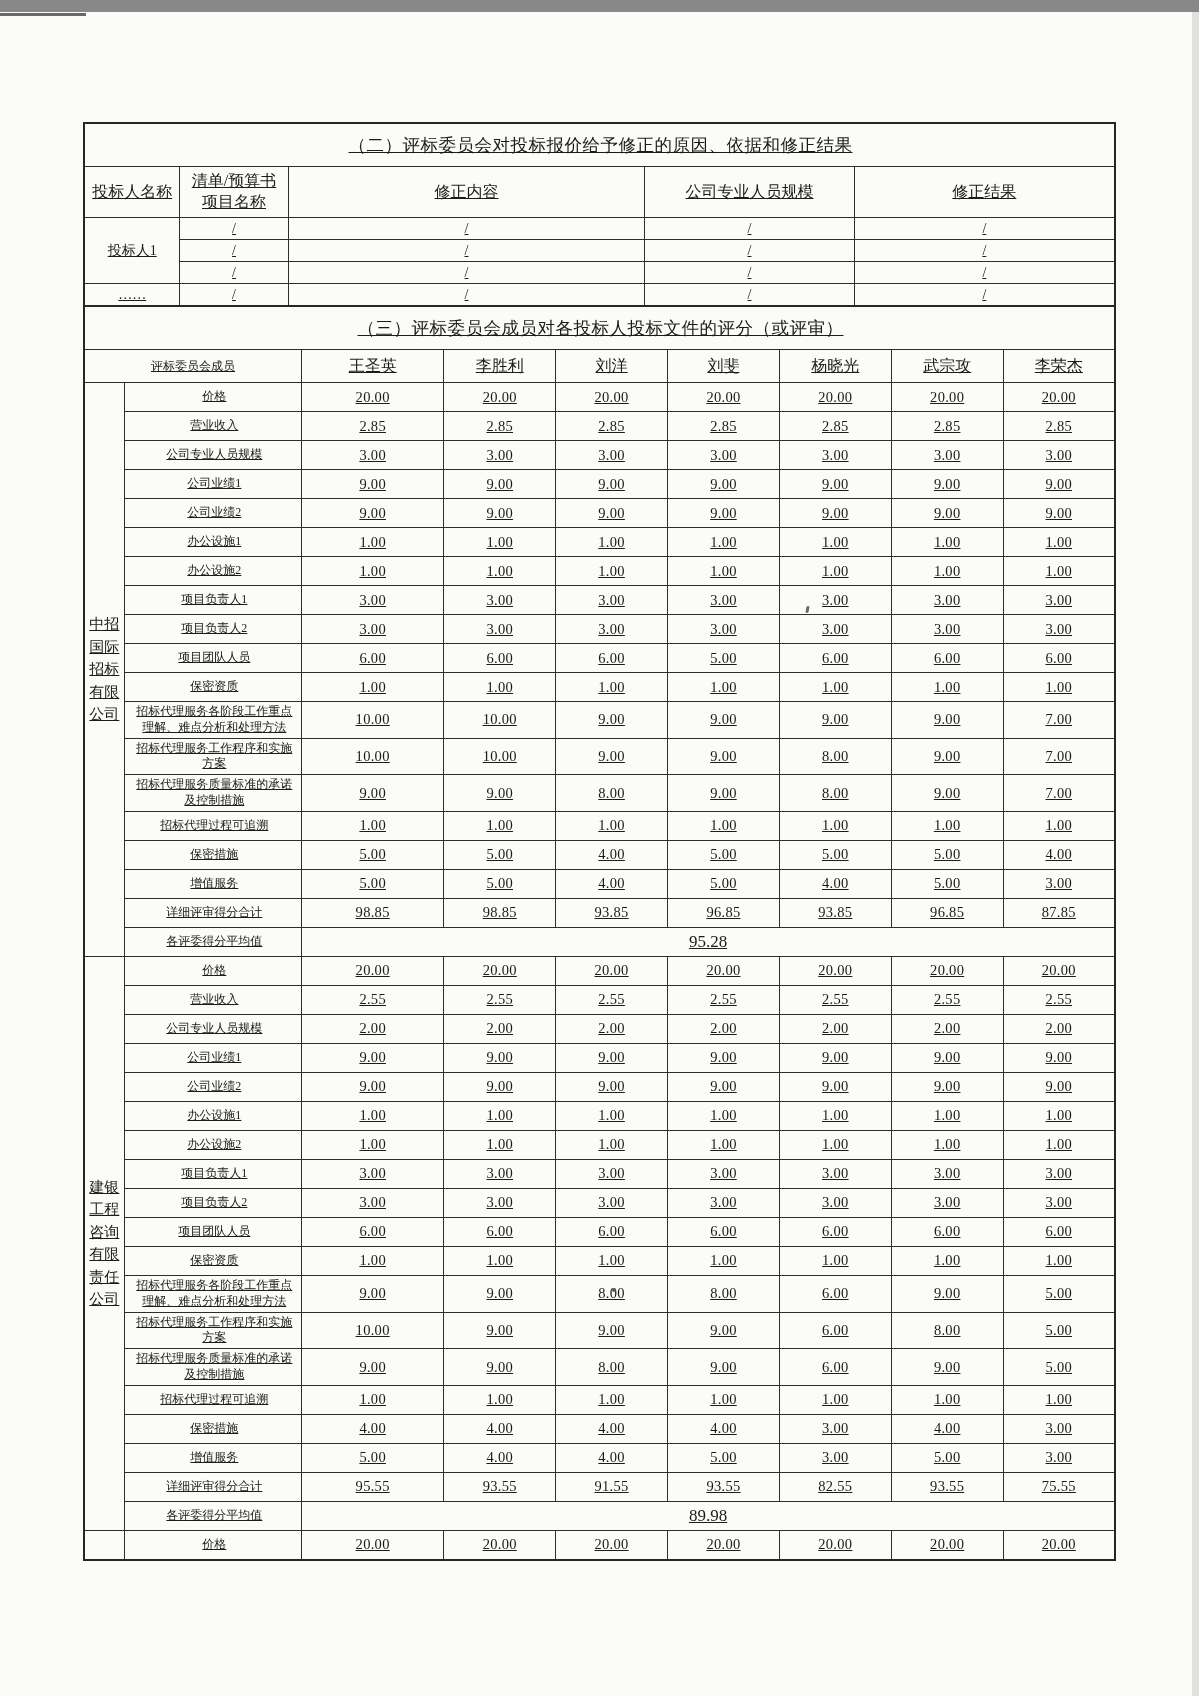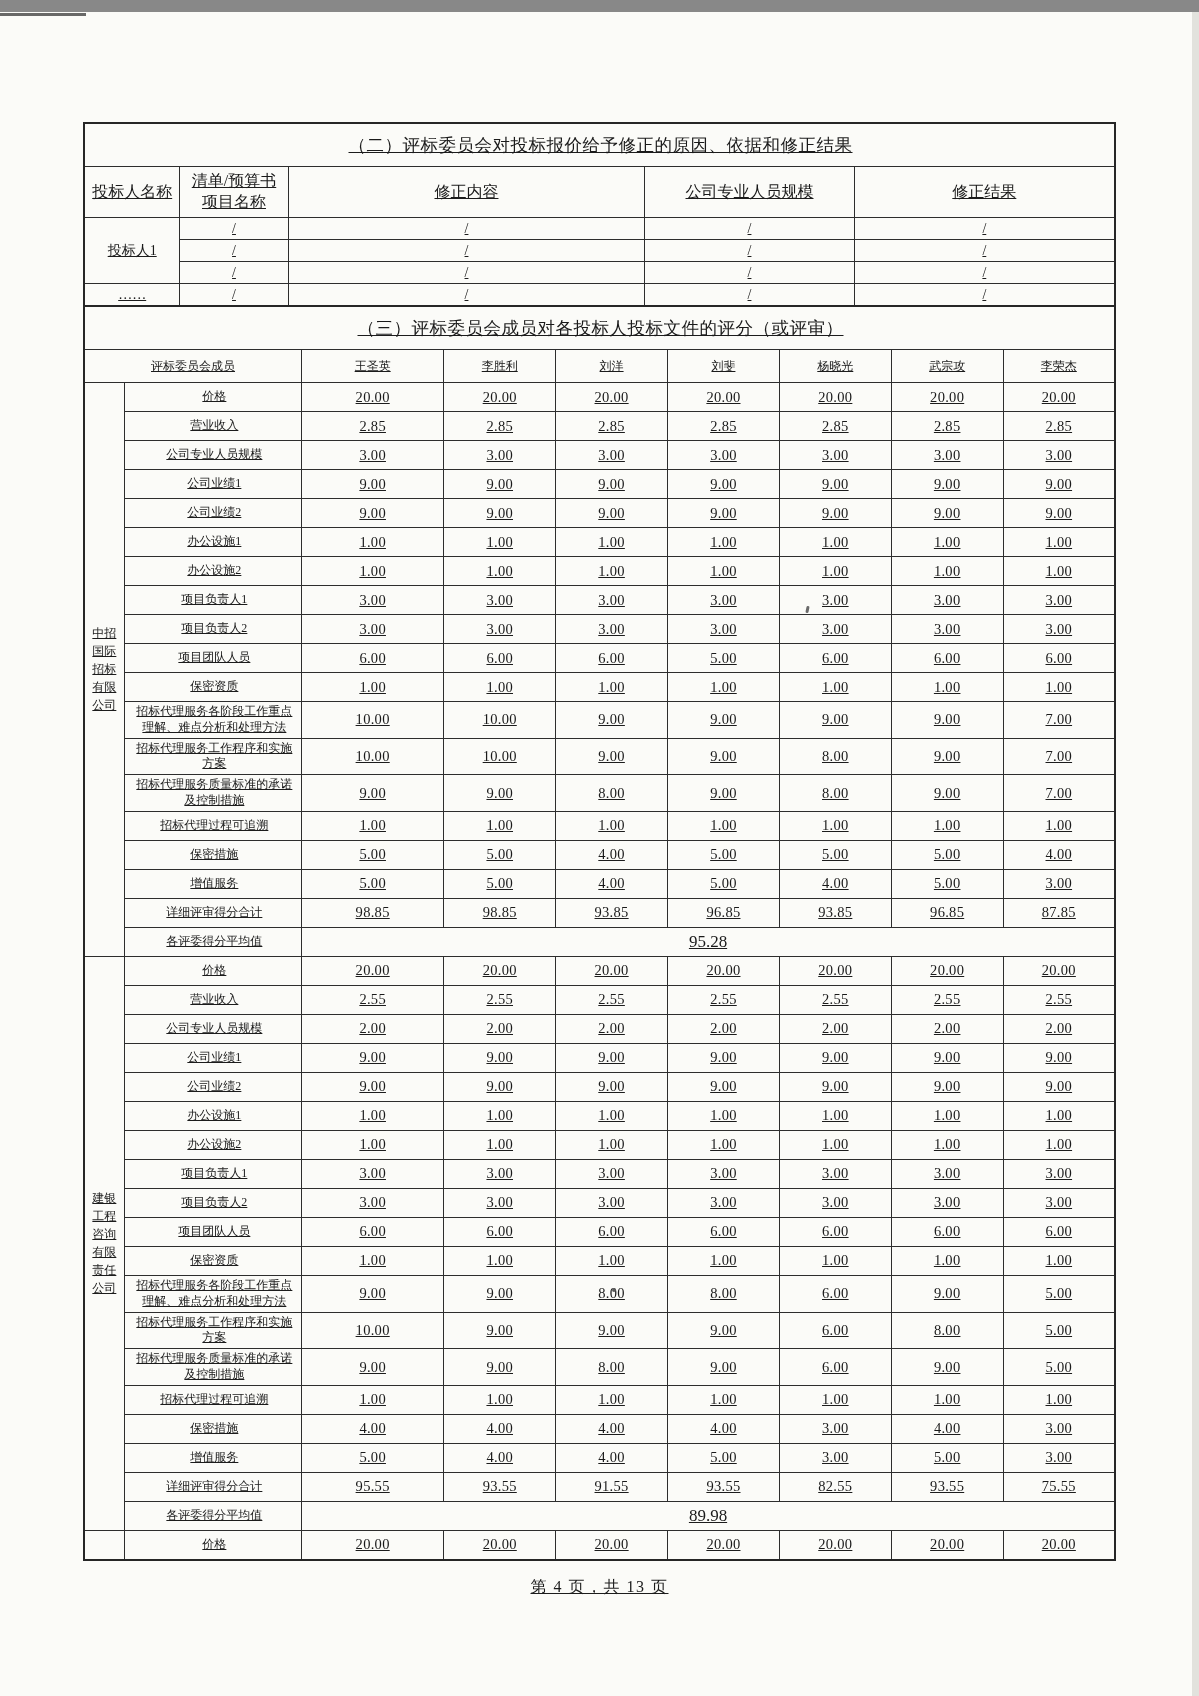--- a/index.html
+++ b/index.html
@@ -14,25 +14,25 @@
   .tbl td, .tbl th { border:1.5px solid #2d2d2d; font-weight:400;
          text-align:center; vertical-align:middle; color:#1a1a1a;
          overflow:hidden; }
   .sec-title { text-align:left; font-weight:700; font-size:17.5px;
          padding:9px 8px 9px 10px; letter-spacing:.5px; }
   #score-table { margin-top:-2px; }
   .t1-hdr  { font-size:16px; height:46px; padding:2px 6px; line-height:1.3; }
   .t1-bidder { font-size:14px; }
   .slash   { height:21px; font-size:14px; padding:0; }
   .member-hdr { font-size:12px; height:30px; }
-  .evaluator  { font-size:12px; height:30px; }
+  .evaluator  { font-size:16px; height:30px; }
   .crit  { text-align:left; font-size:12px; padding:2px 4px 2px 7px;
            line-height:1.32; height:24px; }
   .score { font-size:14.5px; height:24px; padding:1px 2px; letter-spacing:.3px; }
-  .company-cell { font-size:12px; padding:7px 4px; line-height:1.5;
+  .company-cell { font-size:15px; padding:7px 4px; line-height:1.5;
            word-break:break-all; }
   .avg   { font-size:17px; }
   .footer { text-align:center; margin-top:16px; font-size:16px;
            letter-spacing:1.5px; }
   
   .streak-top    { position:absolute; left:0; top:1px; width:86px; height:2.5px;
                    background:#4d4d4d; opacity:.85; }
   .band-right    { position:absolute; right:0; top:0; width:7px; height:100%;
                    background:#e2e2dd; }
   .streak-bottom { position:absolute; left:0; bottom:2px; width:90px; height:2px;
@@ -502,15 +502,14 @@
             <td class="score">20.00</td>
             <td class="score">20.00</td>
             <td class="score">20.00</td>
             <td class="score">20.00</td>
             <td class="score">20.00</td>
             <td class="score">20.00</td>
             <td class="score">20.00</td>
           </tr>
         </tbody>
       </table>
-    <div class="footer">第 4 页，共 13 页</div>
   </div>
 </div>
 
 </body></html>

